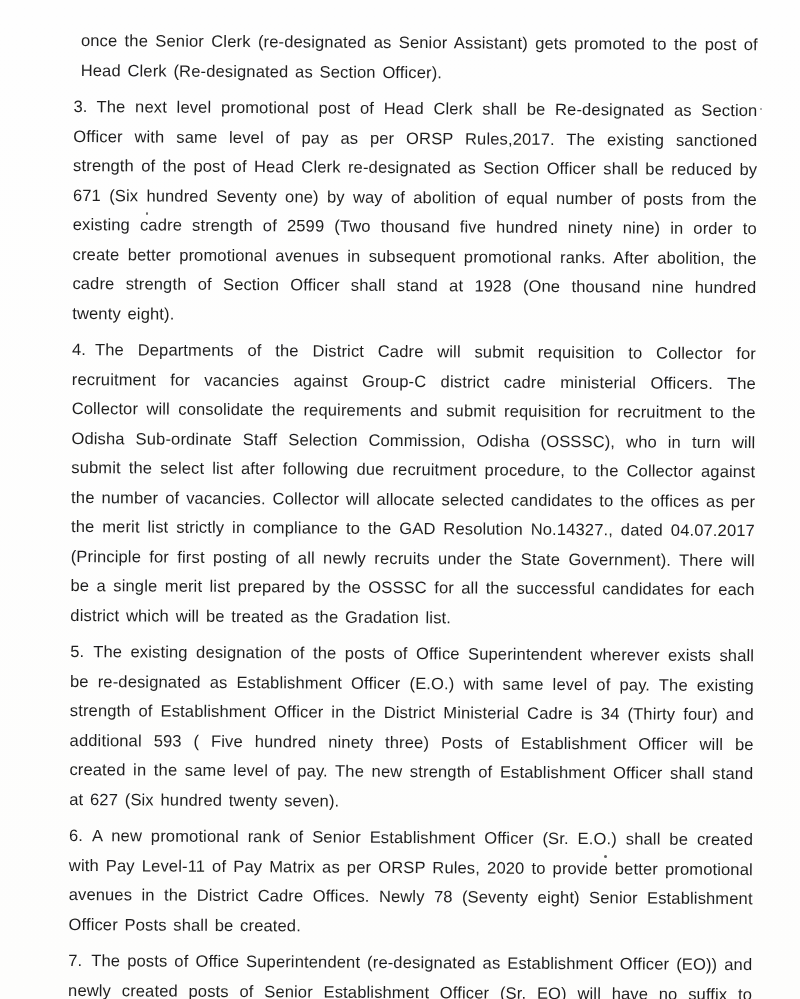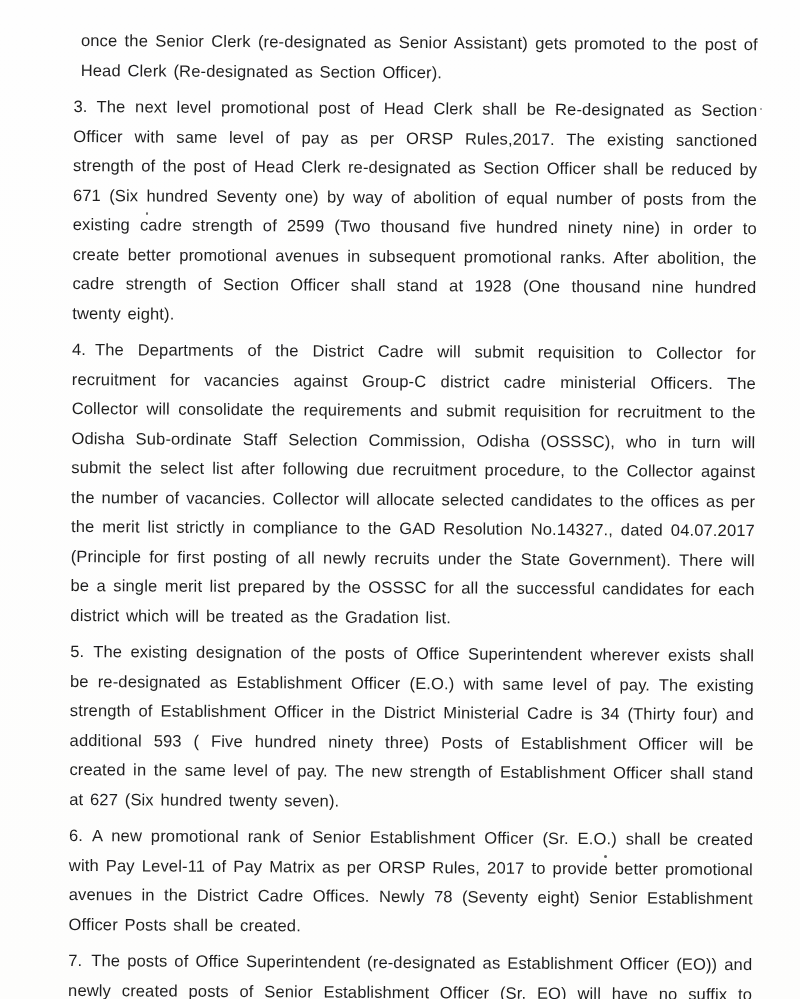--- a/index.html
+++ b/index.html
@@ -74,21 +74,21 @@
 
     <p class="para">
       <span class="pnum">4.</span><span>The Departments of the District Cadre will submit requisition to Collector for recruitment for vacancies against Group-C district cadre ministerial Officers. The Collector will consolidate the requirements and submit requisition for recruitment to the Odisha Sub-ordinate Staff Selection Commission, Odisha (OSSSC), who in turn will submit the select list after following due recruitment procedure, to the Collector against the number of vacancies. Collector will allocate selected candidates to the offices as per the merit list strictly in compliance to the GAD Resolution No.14327., dated 04.07.2017 (Principle for first posting of all newly recruits under the State Government). There will be a single merit list prepared by the OSSSC for all the successful candidates for each district which will be treated as the Gradation list.</span>
     </p>
 
     <p class="para">
       <span class="pnum">5.</span><span>The existing designation of the posts of Office Superintendent wherever exists shall be re-designated as Establishment Officer (E.O.) with same level of pay. The existing strength of Establishment Officer in the District Ministerial Cadre is 34 (Thirty four) and additional 593 ( Five hundred ninety three) Posts of Establishment Officer will be created in the same level of pay. The new strength of Establishment Officer shall stand at 627 (Six hundred twenty seven).</span>
     </p>
 
     <p class="para">
-      <span class="pnum">6.</span><span>A new promotional rank of Senior Establishment Officer (Sr. E.O.) shall be created with Pay Level-11 of Pay Matrix as per ORSP Rules, 2017 to provide better promotional avenues in the District Cadre Offices. Newly 78 (Seventy eight) Senior Establishment Officer Posts shall be created.</span>
+      <span class="pnum">6.</span><span>A new promotional rank of Senior Establishment Officer (Sr. E.O.) shall be created with Pay Level-11 of Pay Matrix as per ORSP Rules, 2020 to provide better promotional avenues in the District Cadre Offices. Newly 78 (Seventy eight) Senior Establishment Officer Posts shall be created.</span>
     </p>
 
     <p class="para">
       <span class="pnum">7.</span><span>The posts of Office Superintendent (re-designated as Establishment Officer (EO)) and newly created posts of Senior Establishment Officer (Sr. EO) will have no suffix to identify the Department/ office where the employee is posted.</span>
     </p>
 
   </div>
 
   <div class="speck s1"></div>
   <div class="speck s2"></div>

